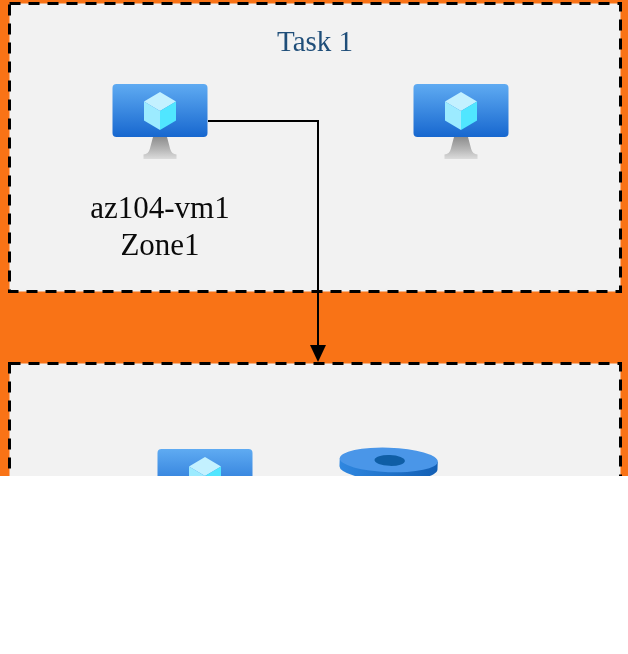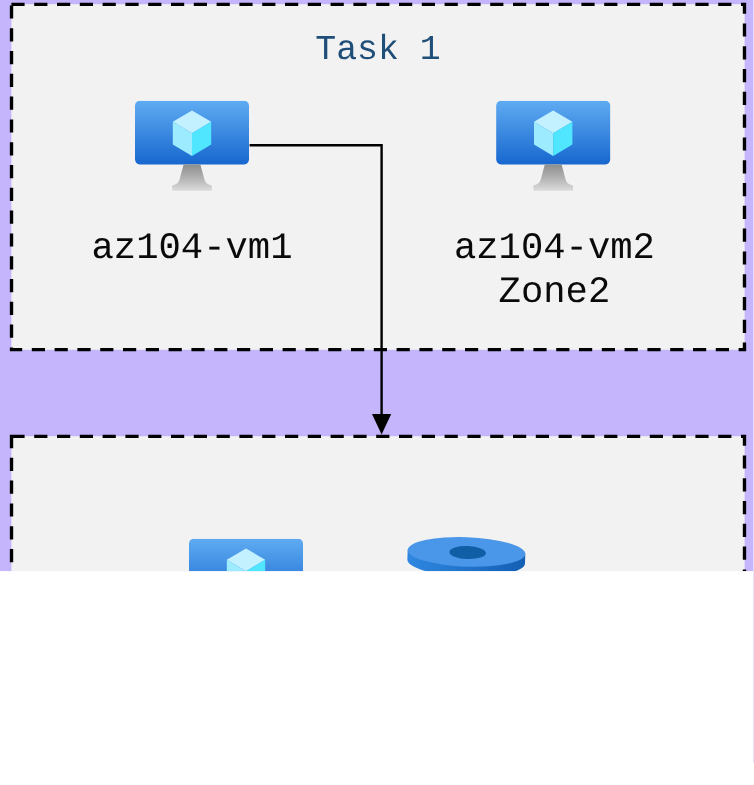--- a/index.html
+++ b/index.html
@@ -1,18 +1,18 @@
 <!DOCTYPE html>
 <html><head>
 <meta charset="utf-8">
 <style>
   html,body{margin:0;padding:0;background:#ffffff;}
   .stage{
-    position:relative;width:628px;height:476px;background:#c4b5fd;
-    font-family:Liberation Mono, monospace;overflow:hidden;
+    position:relative;width:628px;height:476px;background:#f97316;
+    font-family:Liberation Serif, serif;overflow:hidden;
   }
   .box{position:absolute;left:8px;width:614px;}
   #box1{top:2px;height:291px;}
   #box2{top:362px;height:290px;}
   .box-border{position:absolute;left:0;top:0;width:100%;height:100%;display:block;}
   .box-title{
     position:absolute;left:0;width:100%;text-align:center;margin:0;
     color:#1f4e79;font-size:29px;font-weight:400;line-height:29px;
   }
   #box1 .box-title{top:25px;}
@@ -80,26 +80,23 @@
     <svg class="icon" id="vm2-icon" viewBox="0 0 96 78">
       <rect x="0.5" y="0" width="95" height="53" rx="4" fill="url(#gScreen)"></rect>
       <polygon points="48,8 64,17.5 48,27 32,17.5" fill="#c3f1ff"></polygon>
       <polygon points="32,17.5 48,27 48,46 32,36.5" fill="#9cebff"></polygon>
       <polygon points="64,17.5 48,27 48,46 64,36.5" fill="#50e6ff"></polygon>
       <path d="M41,53 h14 l3.2,12 c0.8,3.5 3.2,5 6.3,5.5 v4.5 H31.5 v-4.5 c3.1,-0.5 5.5,-2 6.3,-5.5 z" fill="url(#gStand)"></path>
     </svg>
 
     <div class="vm-label" id="vm1-label">
       <div>az104-vm1</div>
+      <div>Zone1</div>
     </div>
 
-    <div class="vm-label" id="vm2-label">
-      <div>az104-vm2</div>
-      <div>Zone2</div>
-    </div>
   </section>
 
   <section class="box" id="box2">
     <svg class="box-border" viewBox="0 0 614 290" preserveAspectRatio="none">
       <rect x="1.5" y="1.5" width="611" height="287" fill="#f2f2f2" stroke="#000000" stroke-width="3" stroke-dasharray="11 8"></rect>
     </svg>
 
 
     <svg class="icon" id="task2-vm-icon" viewBox="0 0 96 78">
       <rect x="0.5" y="0" width="95" height="53" rx="4" fill="url(#gScreen)"></rect>

